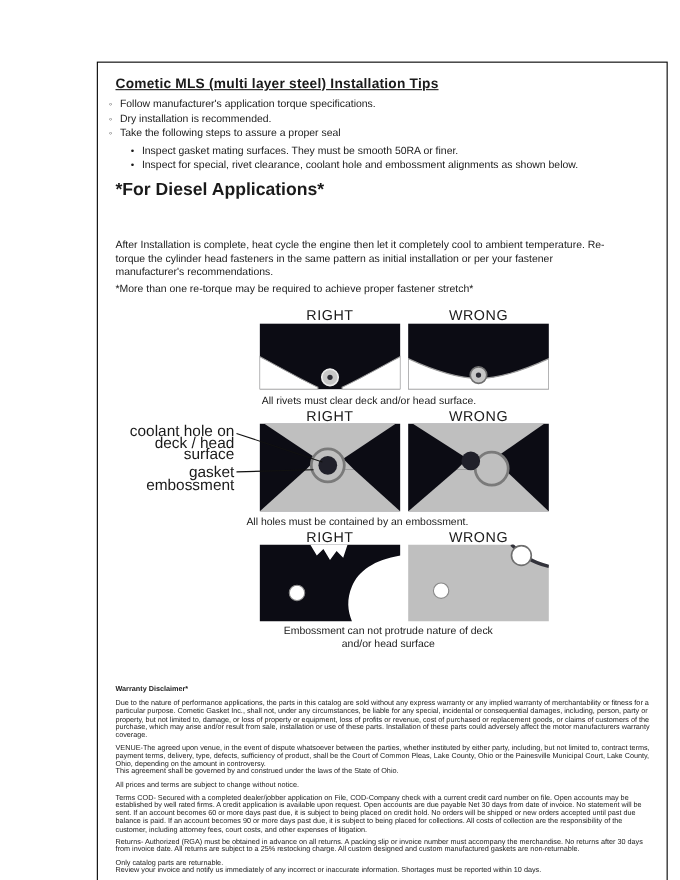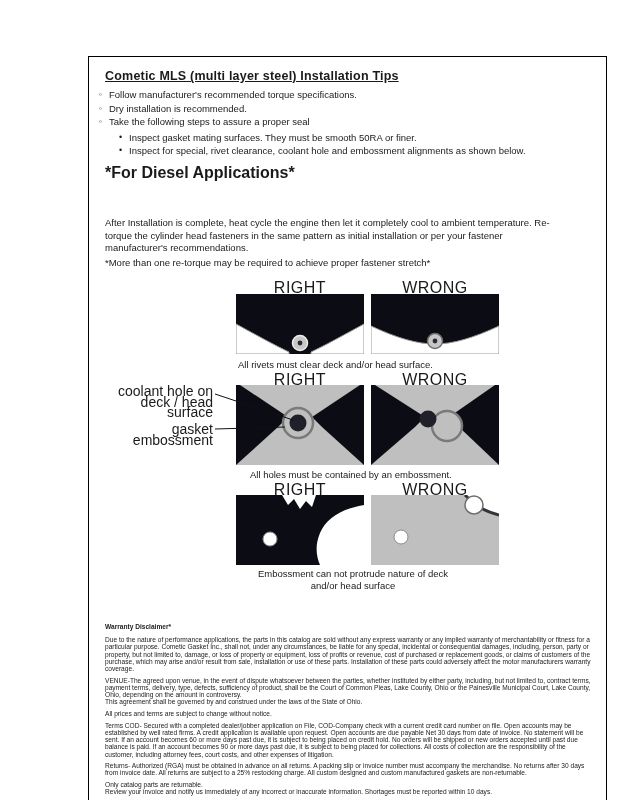--- a/index.html
+++ b/index.html
@@ -20,21 +20,21 @@
   .marker.open { font-size:8px; line-height:13.5px; }
   .marker.filled { font-size:9px; }
 
   .diesel-heading { left:16px; top:107px; font-size:16px; font-weight:700; }
   .para { left:16px; font-size:9.5px; line-height:12.5px; }
   .para1 { top:127px; width:452px; }
   .para2 { top:160px; width:446px; }
   .note  { top:200px; width:470px; }
 
   .diagrams { left:0; top:220px; width:519px; height:325px; }
-  .dg-label { font-size:16px; letter-spacing:.5px; text-align:center; width:128px; }
+  .dg-label { font-size:13px; letter-spacing:.5px; text-align:center; width:128px; }
   .dg-caption { font-size:9.5px; line-height:12px;text-align:center; }
   .side-label { font-size:14px; line-height:10.5px; text-align:right; white-space:pre-line; }
   .panel svg { display:block; }
   .pre { white-space:pre-line; }
 
   .f-dark { fill:var(--diagram-dark,#0c0c14); }
   .f-gray { fill:var(--diagram-gray,#bfbfbf); }
 
   .disc { left:16px; top:566px; width:489px; font-size:6.6px; line-height:7.2px; color:#222; }
   .disc-heading { font-weight:700; margin-bottom:6px; }
@@ -47,21 +47,21 @@
 <body>
 
 <div class="page">
   <div class="frame">
 
     <h1 class="abs title">Cometic MLS (multi layer steel) Installation Tips</h1>
 
     <ul class="abs tips">
       <li class="tip">
         <span class="marker open">◦</span>
-        <span>Follow manufacturer's recommended torque specifications.</span>
+        <span>Follow manufacturer's application torque specifications.</span>
       </li>
       <li class="tip">
         <span class="marker open">◦</span>
         <span>Dry installation is recommended.</span>
       </li>
       <li class="tip">
         <span class="marker open">◦</span>
         <span>Take the following steps to assure a proper seal</span>
       </li>
       <li>
@@ -126,21 +126,21 @@
       <div class="abs panel" style="left:282px;top:108px;">
         <svg width="128" height="80" viewBox="0 0 128 80">
           <rect width="128" height="80" class="f-dark"></rect>
           <path d="M4,0 L124,0 L78,32 L54,32 Z" class="f-gray"></path>
           <path d="M0,80 L128,80 L88,42 L44,42 Z" class="f-gray"></path>
           <path d="M54,32 L78,32 L88,42 L44,42 Z" class="f-gray"></path>
           <circle cx="76" cy="41" r="15" class="f-gray" stroke="#7a7a7a" stroke-width="2.5"></circle>
           <circle cx="57" cy="34" r="8.5" fill="#20202a"></circle>
         </svg>
       </div>
-      <div class="abs dg-caption" style="left:161px;top:192px;">All holes must be contained by an embossment.</div>
+      <div class="abs dg-caption" style="left:135px;top:192px;">All holes must be contained by an embossment.</div>
 
       <div class="abs dg-label" style="left:147px;top:204px;">RIGHT</div>
       <div class="abs dg-label" style="left:282px;top:204px;">WRONG</div>
 
       <div class="abs panel" style="left:147px;top:218px;">
         <svg width="128" height="70" viewBox="0 0 128 70">
           <rect width="128" height="70" fill="#ffffff"></rect>
           <path d="M0,0 L128,0 L128,10 C104,14 90,24 84,38 C79,50 80,60 84,70 L0,70 Z" class="f-dark"></path>
           <path d="M46,0 L52,10 L58,4 L64,14 L70,6 L76,12 L80,0 Z" fill="#ffffff"></path>
           <circle cx="34" cy="44" r="7" fill="#ffffff" stroke="#8a8a8a" stroke-width="1"></circle>

